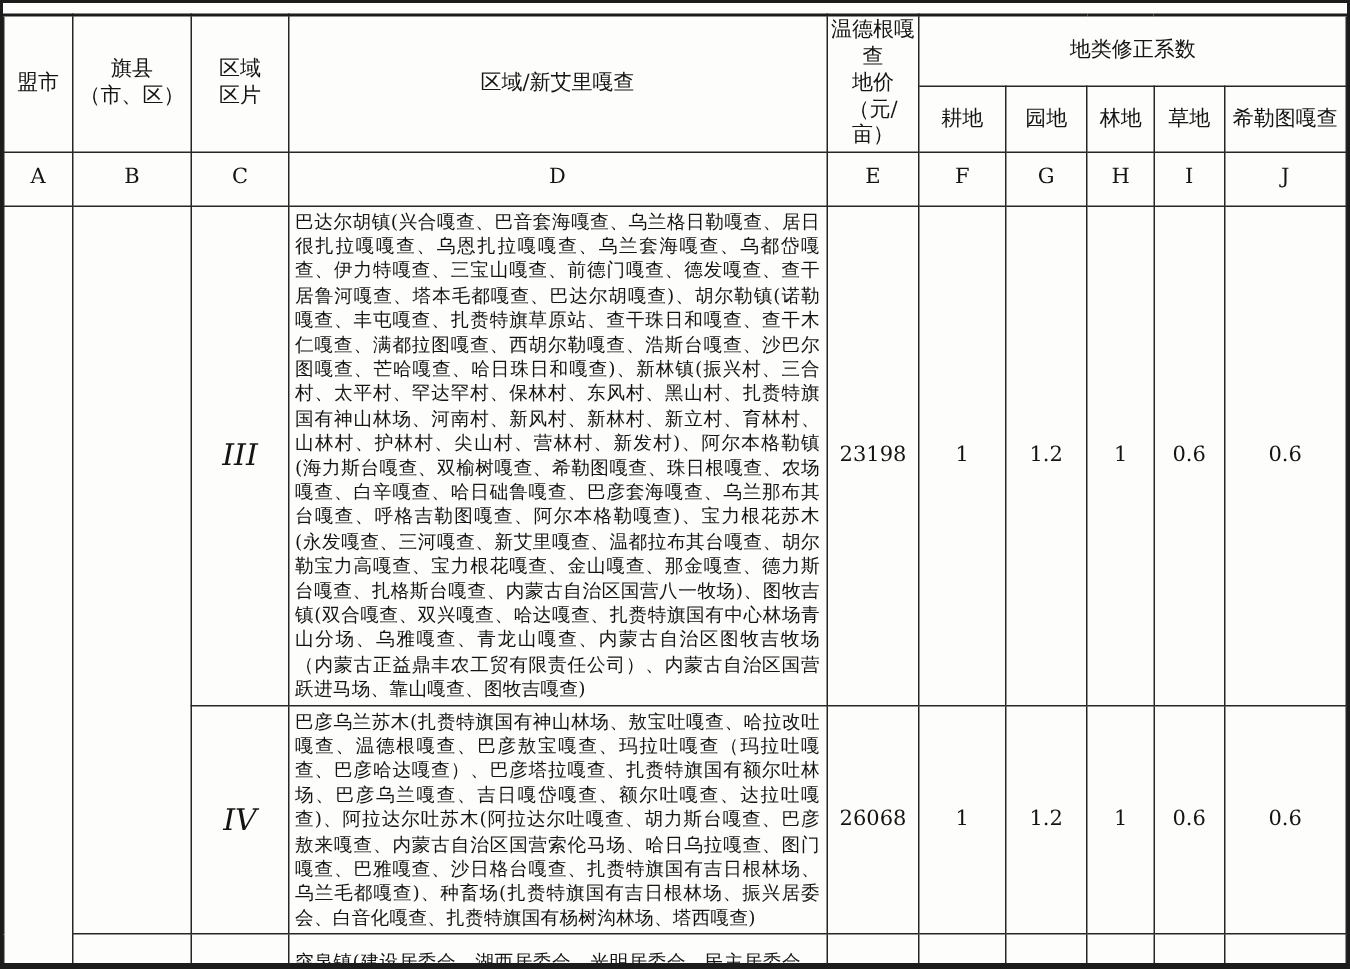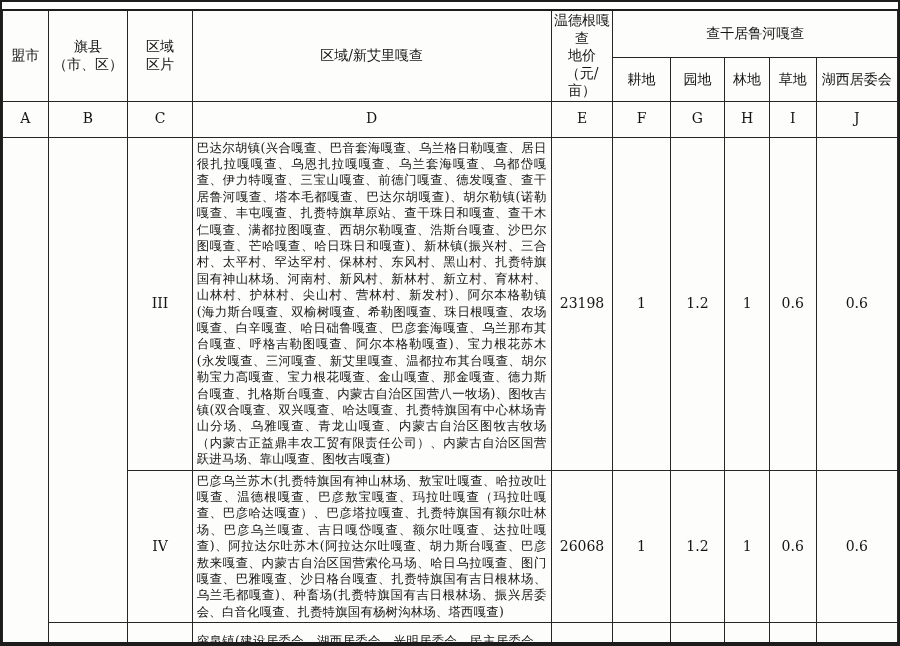--- a/index.html
+++ b/index.html
@@ -26,21 +26,21 @@
   tr.h1{height:31px} tr.h2{height:28px} tr.h3{height:36px}
   tr.r1{height:297px} tr.r2{height:152px} tr.r3{height:86px}
   td.hdr{white-space:pre-line;font-size:14px;}
   td.desc{
     text-align:justify;text-align-last:left;vertical-align:middle;
     font-size:12.4px;line-height:16.4px;padding:2px 4px 2px 4px;
     letter-spacing:0.2px;
   }
   td.num{font-size:14px;}
   td.letter{font-size:14px;}
-  td.zone{font-size:14px;}
+  td.zone{font-size:20px;font-style:italic;}
 </style>
 </head>
 <body>
 
 <div class="page">
   <table class="tbl">
     <colgroup>
       <col class="a">
         <col class="b">
         <col class="c">
@@ -56,28 +56,28 @@
       <tr class="h1">
         <td class="hdr" rowspan="2">盟市</td>
         <td class="hdr" rowspan="2">旗县
 （市、区）</td>
         <td class="hdr" rowspan="2">区域
 区片</td>
         <td class="hdr" rowspan="2">区域/新艾里嘎查</td>
         <td class="hdr" rowspan="2">温德根嘎查
 地价
 （元/亩）</td>
-        <td class="hdr" colspan="5">查干居鲁河嘎查</td>
+        <td class="hdr" colspan="5">地类修正系数</td>
       </tr>
       <tr class="h2">
         <td class="hdr">耕地</td>
         <td class="hdr">园地</td>
         <td class="hdr">林地</td>
         <td class="hdr">草地</td>
-        <td class="hdr">湖西居委会</td>
+        <td class="hdr">希勒图嘎查</td>
       </tr>
       <tr class="h3">
         <td class="letter">A</td>
         <td class="letter">B</td>
         <td class="letter">C</td>
         <td class="letter">D</td>
         <td class="letter">E</td>
         <td class="letter">F</td>
         <td class="letter">G</td>
         <td class="letter">H</td>

